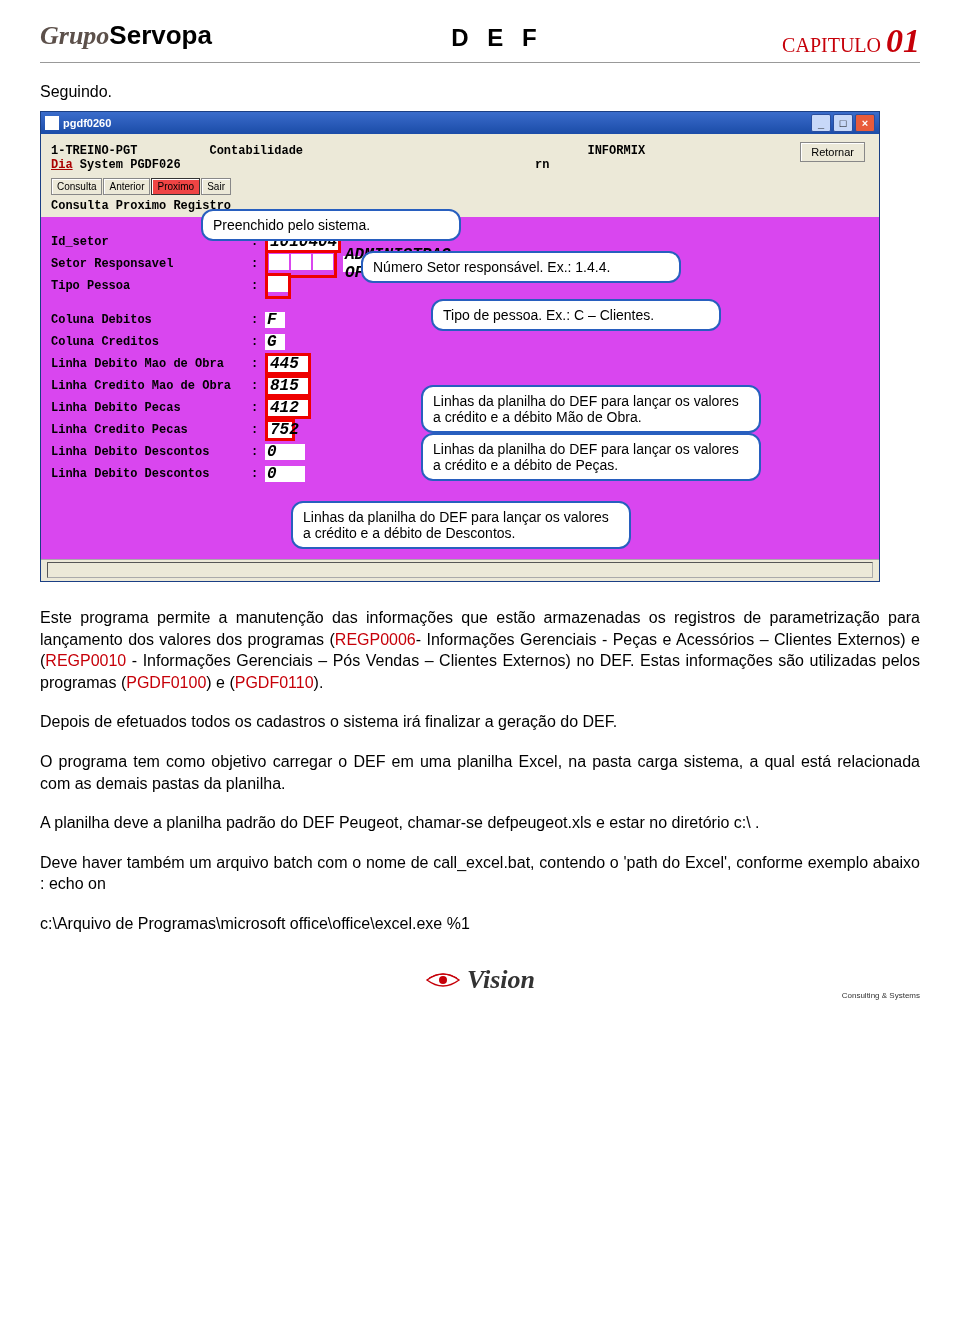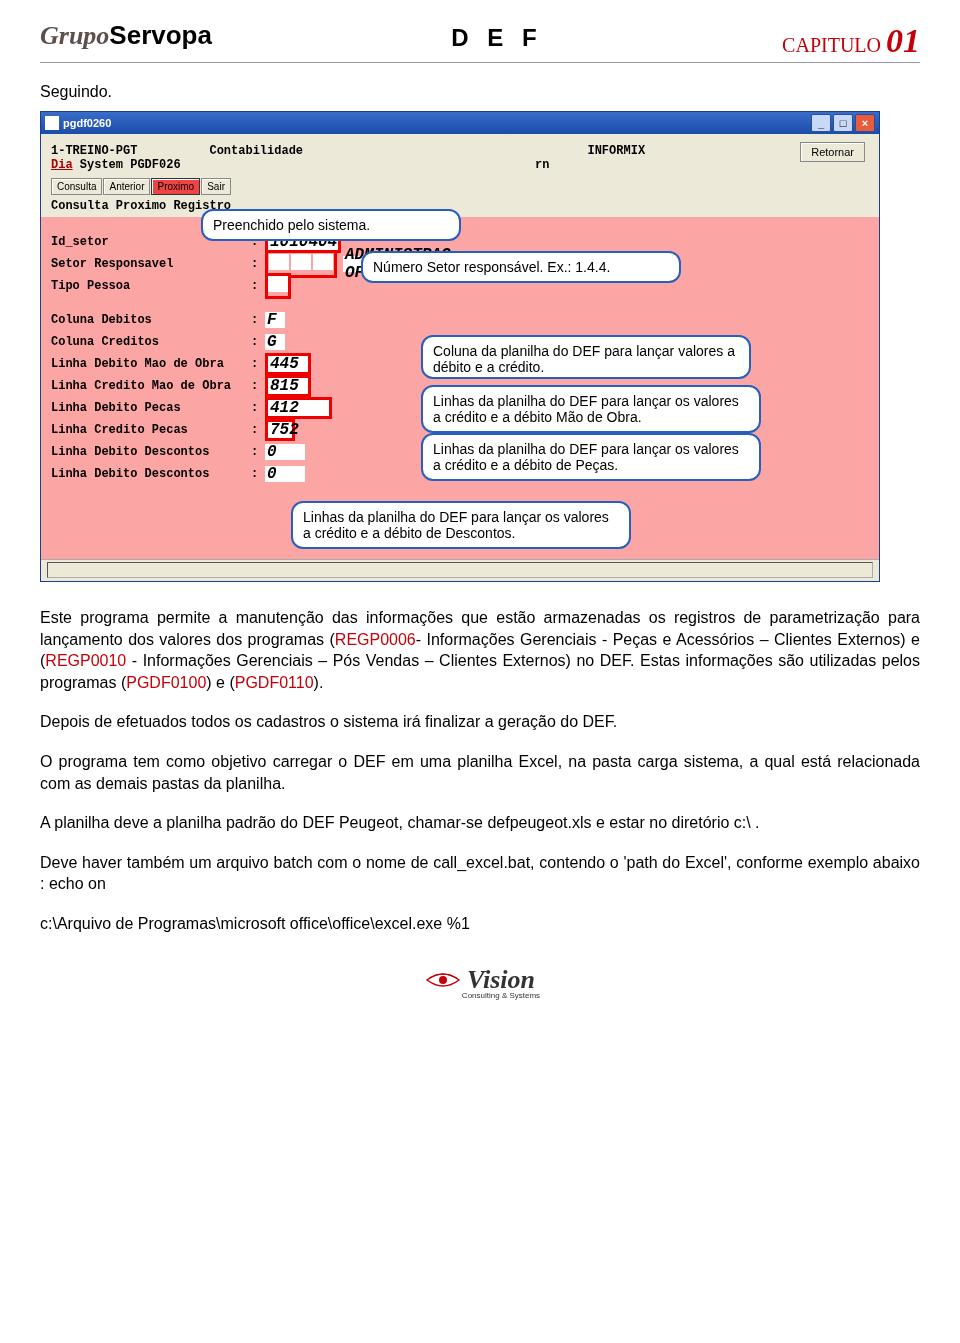--- a/index.html
+++ b/index.html
@@ -88,21 +88,21 @@
   .toolbar-line1 .dia { color: #a00; text-decoration: underline; }
   .btn-row { display: flex; gap: 1px; margin: 6px 0 4px 0; }
   .mini-btn {
     background: #ece9d8; border: 1px solid #888; padding: 2px 5px; font-size: 10px;
     box-shadow: 1px 1px 0 #fff inset;
   }
   .mini-btn.active { border-color: #333; background: #ef4444; }
   .consulta-text { font-family: 'Courier New', monospace; font-weight: bold; font-size: 12px; }
 
   .form-area {
-    background: #fca5a5;
+    background: #d946ef;
     padding: 14px 10px 4px 10px;
     font-family: 'Courier New', monospace;
     font-weight: bold;
     font-size: 12px;
     position: relative;
   }
   .form-row { display: flex; align-items: center; height: 22px; }
   .form-label { width: 200px; }
   .colon { width: 14px; }
   .val-box {
@@ -155,21 +155,21 @@
   }
   .vision-logo {
     display: inline-flex; align-items: center; gap: 6px;
     font-family: 'Times New Roman', serif;
   }
   .eye-icon {
     width: 36px; height: 20px; position: relative;
   }
   .eye-icon svg { width: 36px; height: 20px; }
   .vision-text { font-style: italic; font-size: 26px; color: #333; font-weight: bold; }
-  .vision-sub { font-size: 8px; color: #333; margin-top: -4px; margin-left: 42px; }
+  .vision-sub { font-size: 8px; color: #333; margin-top: -4px; margin-left: 42px; text-align: right; }
 </style>
 </head>
 <body>
 
 <div class="header">
   <div>
     <span class="logo-grupo"><span class="o1">Grupo</span><span class="logo-servopa">Servopa</span></span>
   </div>
   <div class="def-title">D E F</div>
   <div class="capitulo">
@@ -213,21 +213,21 @@
       <button class="mini-btn active">Proximo</button>
       <button class="mini-btn">Sair</button>
     </div>
     <div class="consulta-text">Consulta Proximo Registro</div>
   </div>
 
   <div class="form-area">
 
     <div class="callout c1">Preenchido pelo sistema.</div>
     <div class="callout c2">Número Setor responsável. Ex.: 1.4.4.</div>
-    <div class="callout c4">Coluna da planilha do DEF para lançar valores a débito e a crédito.</div>
+    <div class="callout c3">Tipo de pessoa. Ex.: C – Clientes.</div>
     <div class="callout c5">Linhas da planilha do DEF para lançar os valores a crédito e a débito Mão de Obra.</div>
     <div class="callout c6">Linhas da planilha do DEF para lançar os valores a crédito e a débito de Peças.</div>
     <div class="callout c7">Linhas da planilha do DEF para lançar os valores a crédito e a débito de Descontos.</div>
 
     <div class="form-row">
       <span class="form-label">Id_setor</span>
       <span class="colon">:</span>
       <span class="red-box"><span class="val-box" style="width:70px;text-align:right">1010404</span></span>
     </div>
     <div class="form-row">
@@ -260,21 +260,21 @@
       <span class="red-box"><span class="val-box" style="width:40px;text-align:right">445</span></span>
     </div>
     <div class="form-row">
       <span class="form-label">Linha Credito Mao de Obra </span>
       <span class="colon">:</span>
       <span class="red-box"><span class="val-box" style="width:40px;text-align:right">815</span></span>
     </div>
     <div class="form-row">
       <span class="form-label">Linha Debito  Pecas</span>
       <span class="colon">:</span>
-      <span class="red-box"><span class="val-box" style="width:61px;text-align:center">412</span></span>
+      <span class="red-box"><span class="val-box" style="width:40px;text-align:center">412</span></span>
     </div>
     <div class="form-row">
       <span class="form-label">Linha Credito Pecas</span>
       <span class="colon">:</span>
       <span class="red-box"><span class="val-box" style="width:24px;text-align:right">752</span></span>
     </div>
     <div class="form-row">
       <span class="form-label">Linha Debito  Descontos</span>
       <span class="colon">:</span>
       <span class="val-box" style="width:40px;text-align:right">0</span>

